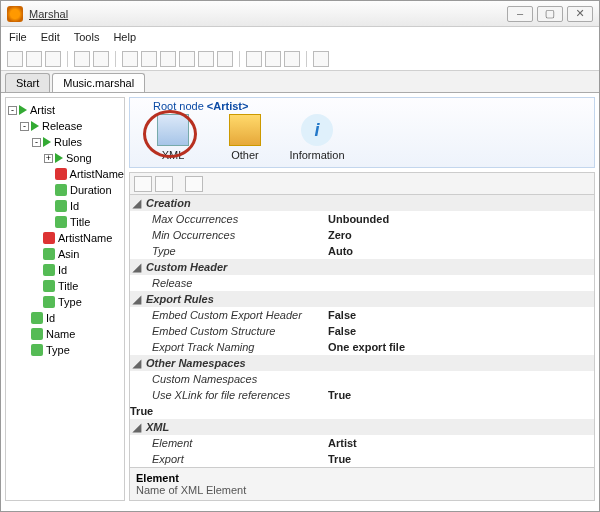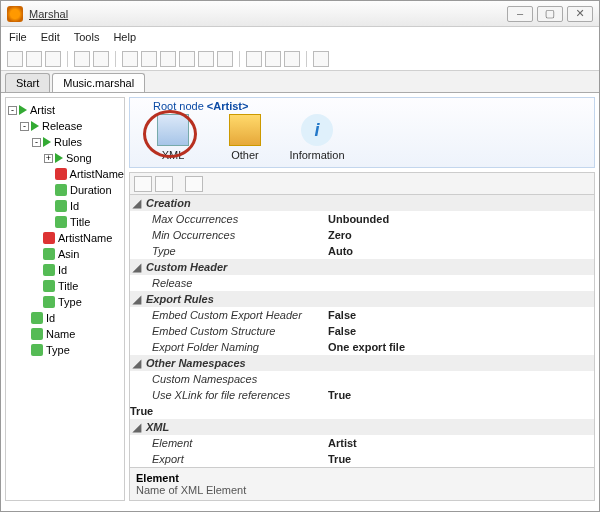--- a/index.html
+++ b/index.html
@@ -227,21 +227,21 @@
           </div>
         <div class="grow">
             <span class="glabel">Embed Custom Export Header</span>
             <span class="gval">False</span>
           </div>
         <div class="grow">
             <span class="glabel">Embed Custom Structure</span>
             <span class="gval">False</span>
           </div>
         <div class="grow">
-            <span class="glabel">Export Folder Naming</span>
+            <span class="glabel">Export Track Naming</span>
             <span class="gval">One export file</span>
           </div>
         <div class="grow gcat">
             <span class="exp">◢</span>
             <span class="glabel">Other Namespaces</span>
           </div>
         <div class="grow">
             <span class="glabel">Custom Namespaces</span>
             <span class="gval"></span>
           </div>

